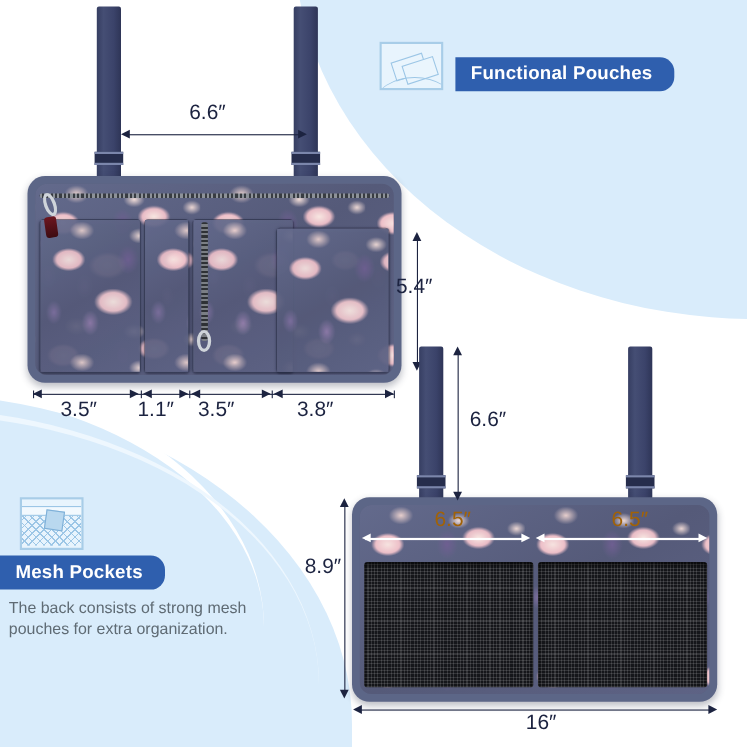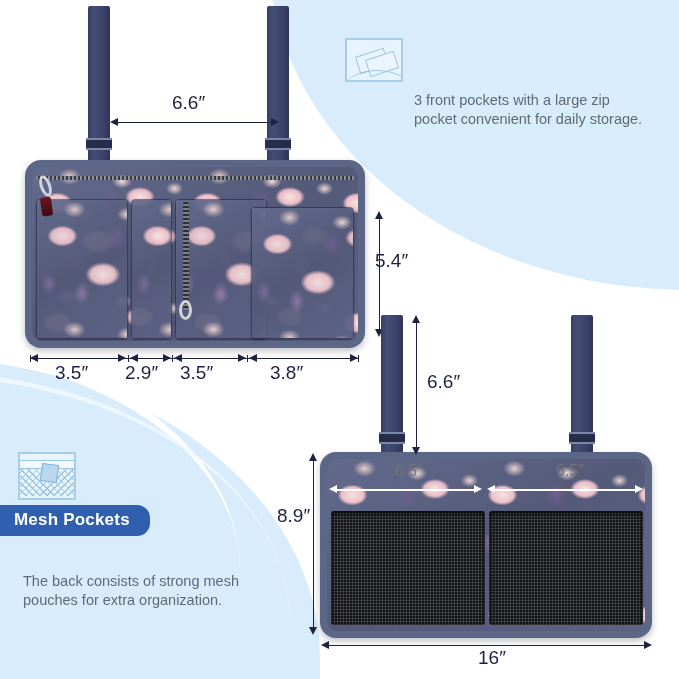--- a/index.html
+++ b/index.html
@@ -174,21 +174,21 @@
     background: linear-gradient(180deg,#6d1620,#3d0c12);
     border-radius: 3px;
   }
 
   
   .dim-label {
     position: absolute; color: #1c2340;
     font-size: 19px; font-family: "Liberation Sans", sans-serif;
     white-space: nowrap;
   }
-  .dim-label.onbag { color: #737373; font-size: 16px; }
+  .dim-label.onbag { color: #a16207; font-size: 19px; }
   .hline { position: absolute; height: 1px; background: #1c2340; }
   .hline.white { background: #ffffff; height: 1.5px; }
   .vline { position: absolute; width: 1px; background: #1c2340; }
   .arw { position: absolute; width: 0; height: 0; }
   .arw-l { border-top: 4px solid transparent; border-bottom: 4px solid transparent; border-right: 8px solid #1c2340; }
   .arw-r { border-top: 4px solid transparent; border-bottom: 4px solid transparent; border-left: 8px solid #1c2340; }
   .arw-u { border-left: 4px solid transparent; border-right: 4px solid transparent; border-bottom: 8px solid #1c2340; }
   .arw-d { border-left: 4px solid transparent; border-right: 4px solid transparent; border-top: 8px solid #1c2340; }
   .arw-l.white { border-right-color: #ffffff; }
   .arw-r.white { border-left-color: #ffffff; }
@@ -205,36 +205,35 @@
   <div class="bg-bl-swirl"></div>
   <div class="bg-bl-swirl2"></div>
 
   <div class="feature" style="left:345px; top:38px;">
     <div class="feat-icon">
       <div class="pouch-l1"></div>
       <div class="pouch-l2"></div>
       <div class="pouch-curve"></div>
     </div>
   </div>
-  <div class="feature" style="left:414px; top:85px; width:258px;">
-    <div class="feat-desc">3 front pockets with a large zip
-pocket convenient for daily storage.</div>
+  <div class="feature" style="left:414px; top:52px;">
+    <span class="badge">Functional Pouches</span>
   </div>
 
   <div class="feature" style="left:18px; top:452px;">
     <div class="feat-icon" style="height:48px;">
       <div class="mesh-grid"></div>
       <div class="mesh-top"></div>
       <div class="mesh-card"></div>
     </div>
   </div>
   <div class="feature" style="left:0px; top:505px;">
     <span class="badge">Mesh Pockets</span>
   </div>
-  <div class="feature" style="left:23px; top:538px; width:265px;margin-top:28px;">
+  <div class="feature" style="left:8px; top:538px; width:265px;">
     <div class="feat-desc">The back consists of strong mesh
 pouches for extra organization.</div>
   </div>
 
   <div>
 
     <div class="strap" style="left:88px; top:6px; width:22px; height:158px;"></div>
     <div class="buckle" style="left:86px; top:138px; width:26px; height:12px;"></div>
     <div class="strap" style="left:267px; top:6px; width:22px; height:158px;"></div>
     <div class="buckle" style="left:265px; top:138px; width:26px; height:12px;"></div>
@@ -264,42 +263,42 @@
         <div class="zip-pull" style="left:8px; top:8px; width:11px; height:22px; transform:rotate(-20deg);"></div>
         <div class="zip-tag" style="left:9px; top:30px; transform:rotate(-8deg);"></div>
       </div>
     </div>
 
     <div class="dim-label" style="left:172px; top:92px;">6.6″</div>
     <div class="hline" style="left:117px; top:122px; width:156px;"></div>
     <div class="arw arw-l" style="left:110px; top:118px;"></div>
     <div class="arw arw-r" style="left:271px; top:118px;"></div>
 
-    <div class="dim-label" style="left:375px; top:250px;">5.4″</div>
+    <div class="dim-label" style="left:360px; top:250px;">5.4″</div>
     <div class="vline" style="left:379px; top:218px; height:112px;"></div>
     <div class="arw arw-u" style="left:375px; top:211px;"></div>
     <div class="arw arw-d" style="left:375px; top:329px;"></div>
 
     <div class="hline" style="left:30px; top:358px; width:328px;"></div>
     <div class="tick" style="left:30px; top:355px;"></div>
     <div class="tick" style="left:128px; top:355px;"></div>
     <div class="tick" style="left:172px; top:355px;"></div>
     <div class="tick" style="left:247px; top:355px;"></div>
     <div class="tick" style="left:358px; top:355px;"></div>
     <div class="arw arw-l" style="left:30px; top:354px;"></div>
     <div class="arw arw-r" style="left:118px; top:354px;"></div>
     <div class="arw arw-l" style="left:130px; top:354px;"></div>
     <div class="arw arw-r" style="left:163px; top:354px;"></div>
     <div class="arw arw-l" style="left:174px; top:354px;"></div>
     <div class="arw arw-r" style="left:238px; top:354px;"></div>
     <div class="arw arw-l" style="left:249px; top:354px;"></div>
     <div class="arw arw-r" style="left:350px; top:354px;"></div>
 
     <div class="dim-label" style="left:55px; top:362px;">3.5″</div>
-    <div class="dim-label" style="left:125px; top:362px;">2.9″</div>
+    <div class="dim-label" style="left:125px; top:362px;">1.1″</div>
     <div class="dim-label" style="left:180px; top:362px;">3.5″</div>
     <div class="dim-label" style="left:270px; top:362px;">3.8″</div>
   </div>
 
   <div>
 
     <div class="strap" style="left:381px; top:315px; width:22px; height:140px;"></div>
     <div class="buckle" style="left:379px; top:432px; width:26px; height:12px;"></div>
     <div class="strap" style="left:571px; top:315px; width:22px; height:140px;"></div>
     <div class="buckle" style="left:569px; top:432px; width:26px; height:12px;"></div>

